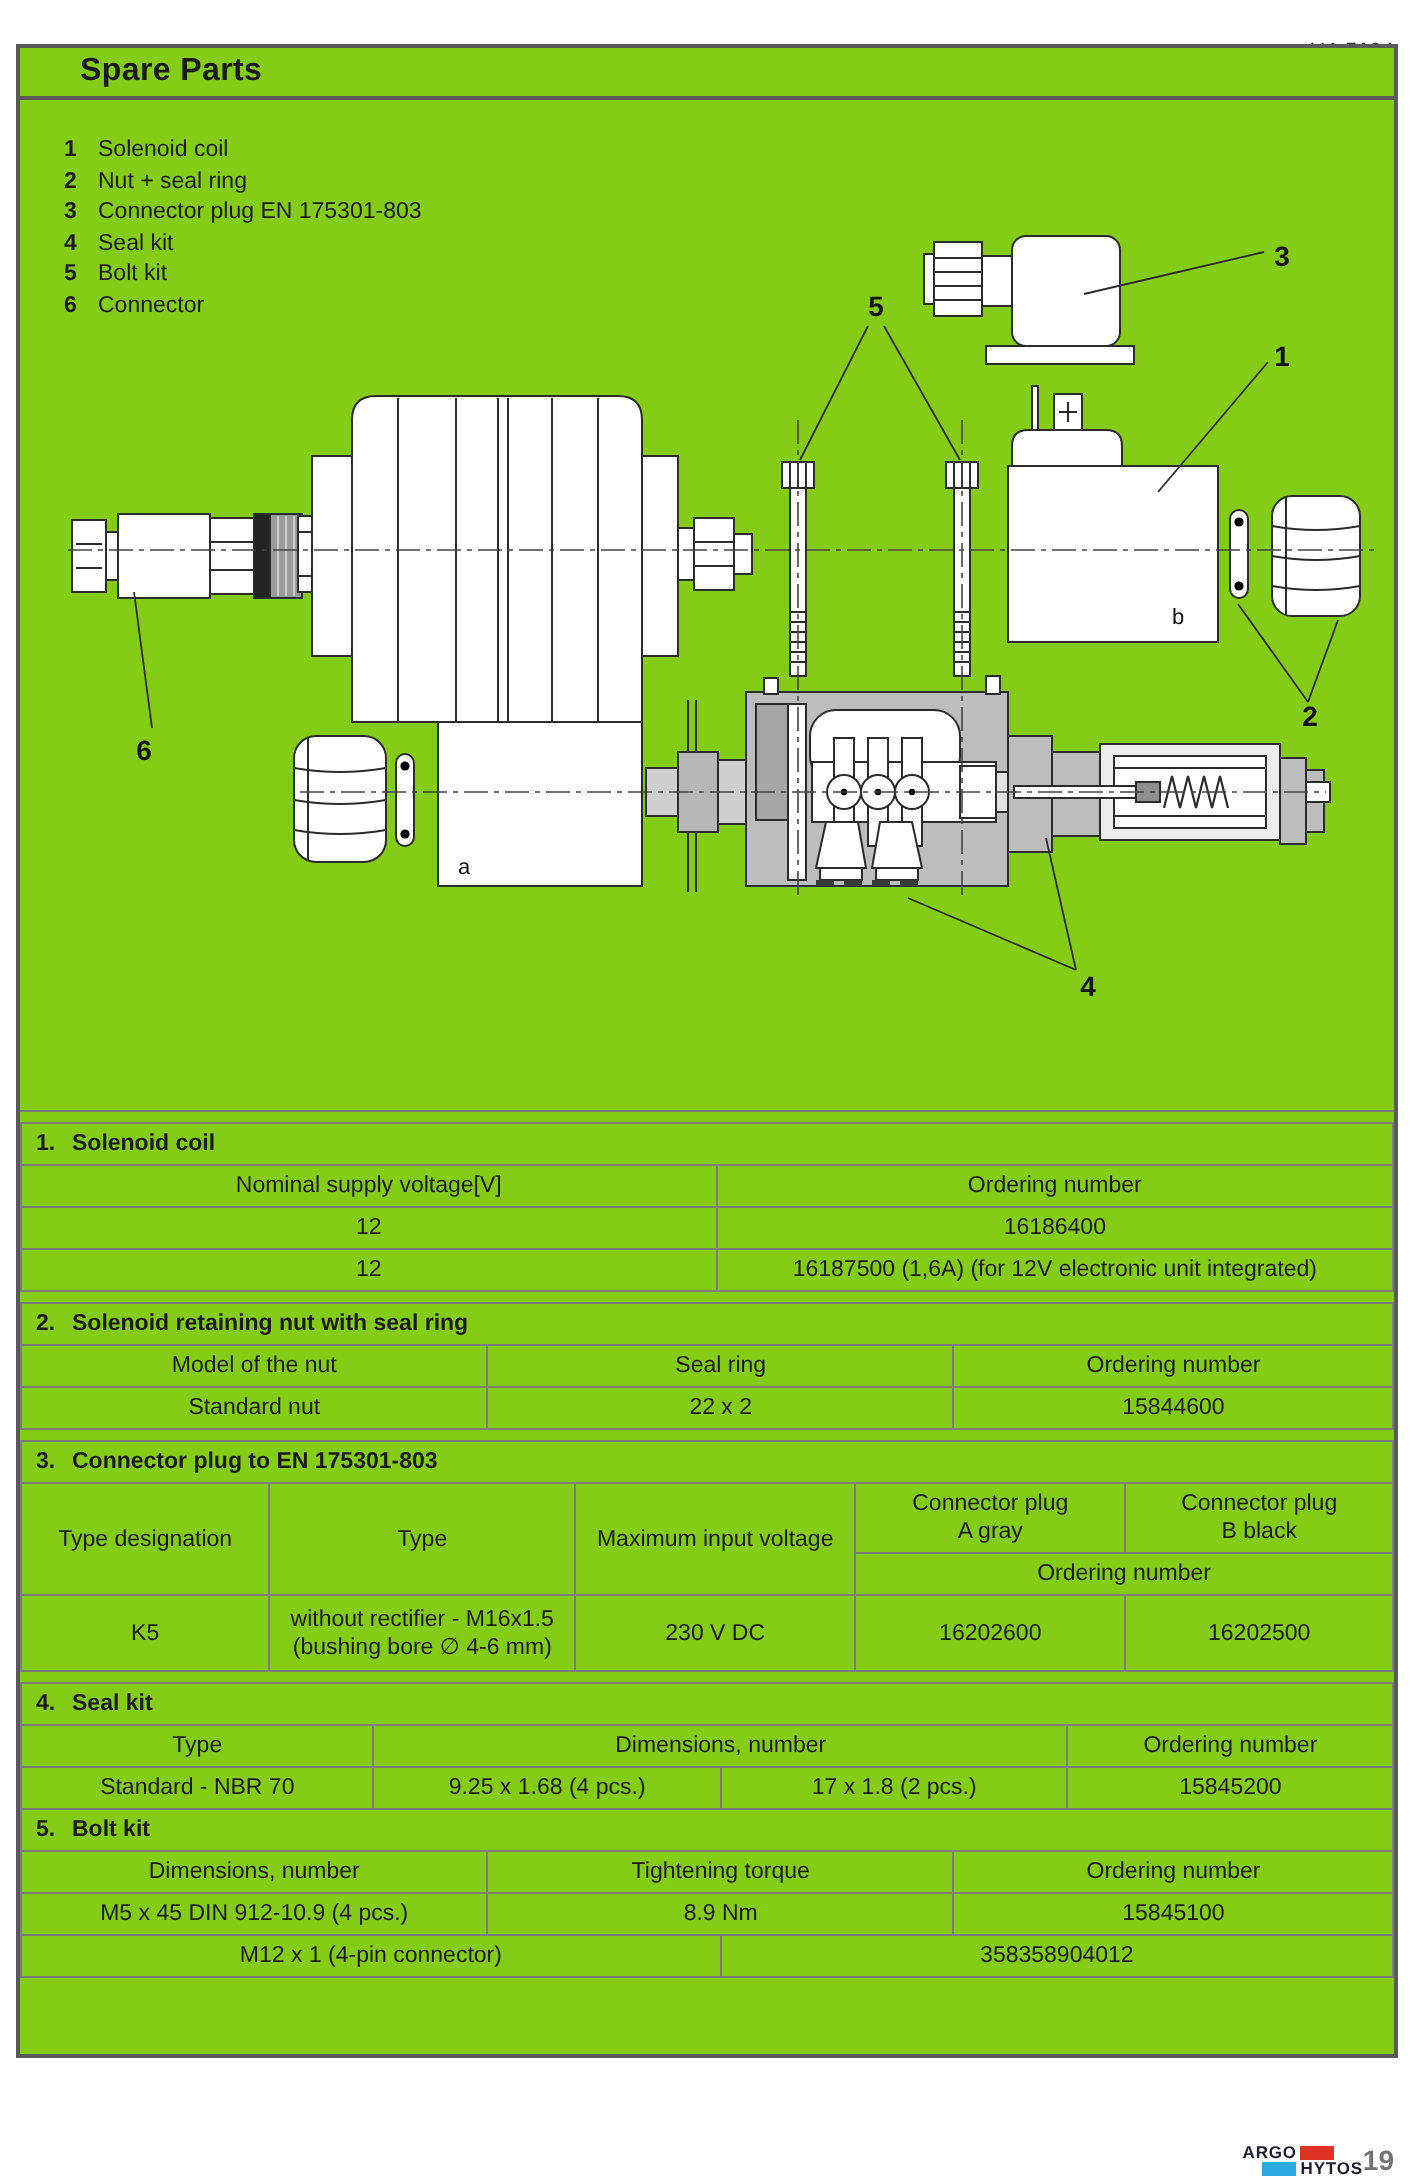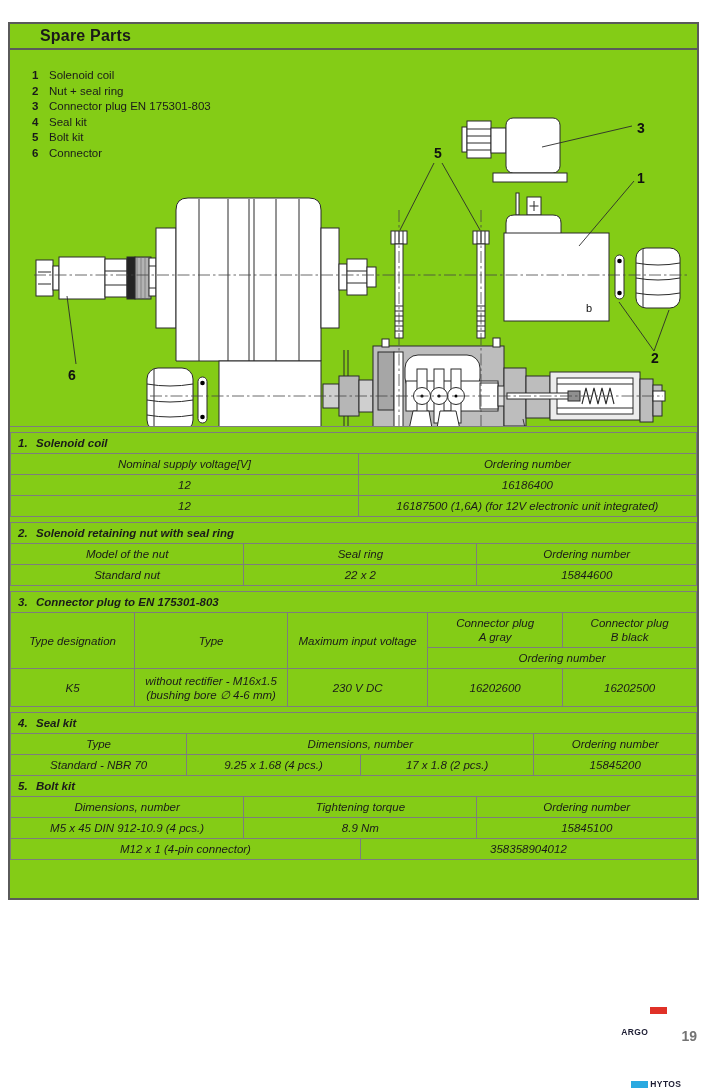--- a/index.html
+++ b/index.html
@@ -4,44 +4,44 @@
 <style>
   * { margin:0; padding:0; box-sizing:border-box; }
   html,body { background:#fff; }
   body {
     width:707px; height:1091px; position:relative;
     font-family:"Liberation Sans", sans-serif; color:#1a1a1a;
   }
   .doc-code { position:absolute; top:20px; right:10px; font-size:11px; color:#2a2a2a; }
   .outer-box { position:absolute; left:8px; top:22px; width:691px; border:2px solid #5a5a5a; background:#84cc16; }
   .title-bar { height:26px; line-height:24px; border-bottom:2px solid #5a5a5a; padding-left:30px; font-size:16px; font-weight:bold; letter-spacing:0.2px; }
-  .figure-region { position:relative; height:377px; border-bottom:1px solid #7d7d7d; overflow:hidden; }
+  .figure-region { position:relative; height:506px; border-bottom:1px solid #7d7d7d; overflow:hidden; }
   .legend { position:absolute; left:22px; top:18px; font-size:11.5px; line-height:15.5px; z-index:3; }
   .legend-item { white-space:nowrap; }
   .lg-n { font-weight:bold; display:inline-block; min-width:10px; }
   .lg-t { margin-left:7px; }
   .diagram-svg { position:absolute; left:0; top:0; }
 
   
-  .tables { width:100%;font-style:italic; }
+  .tables { width:100%; }
   table { width:100%; border-collapse:collapse; table-layout:fixed; }
   td { border:1px solid #7d7d7d; text-align:center; vertical-align:middle; padding:3px 4px; font-size:11.5px; line-height:14px; height:15px; }
   tr.sec-title td { text-align:left; font-weight:bold; padding-left:7px; }
   .sec-no { display:inline-block; min-width:13px; }
   .sec-text { margin-left:5px; }
   .tblock { margin-top:5px; }
   .tblock.flush { margin-top:-1px; }
   .bottom-spacer { height:38px; }
 
   
   .footer { position:absolute; right:10px; bottom:3px; display:flex; align-items:center; }
   .logo { display:flex; flex-direction:column; line-height:8px; }
   .logo-row { display:flex; align-items:center; }
   .logo-row.r2 { margin-left:10px;align-items:flex-end; }
-  .argo-text, .hytos-text { font-weight:bold; font-size:8.5px; letter-spacing:0.4px; color:#1d1d33; font-style:normal;margin-top:44px; }
+  .argo-text, .hytos-text { font-weight:bold; font-size:8.5px; letter-spacing:0.4px; color:#1d1d33; font-style:normal; }
   .red-block { width:17px; height:7px; background:#e03127; margin-left:2px; }
   .cyan-block { width:17px; height:7px; background:#2aa9e0; margin-right:2px; }
   .page-no { font-weight:bold; font-size:14px; margin-left:0; color:#737373; }
 
   
   .dwg { stroke:#2b2b2b; stroke-width:1; fill:none; }
   .cl { stroke:#444; stroke-width:0.8; stroke-dasharray:12 3 2.5 3; fill:none; }
   .ldr { stroke:#2b2b2b; stroke-width:0.9; fill:none; }
   .co { font:bold 14px "Liberation Sans", sans-serif; fill:#111; stroke:none; }
   .sm { font:11px "Liberation Sans", sans-serif; fill:#111; stroke:none; }

